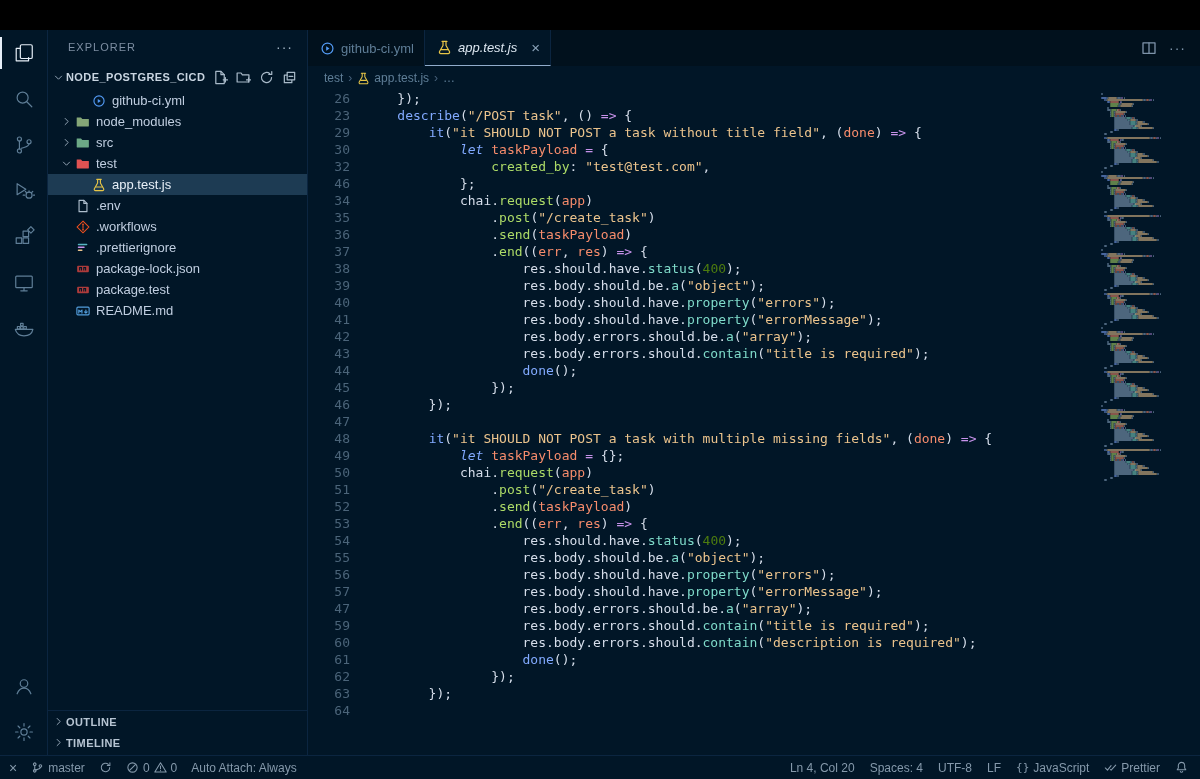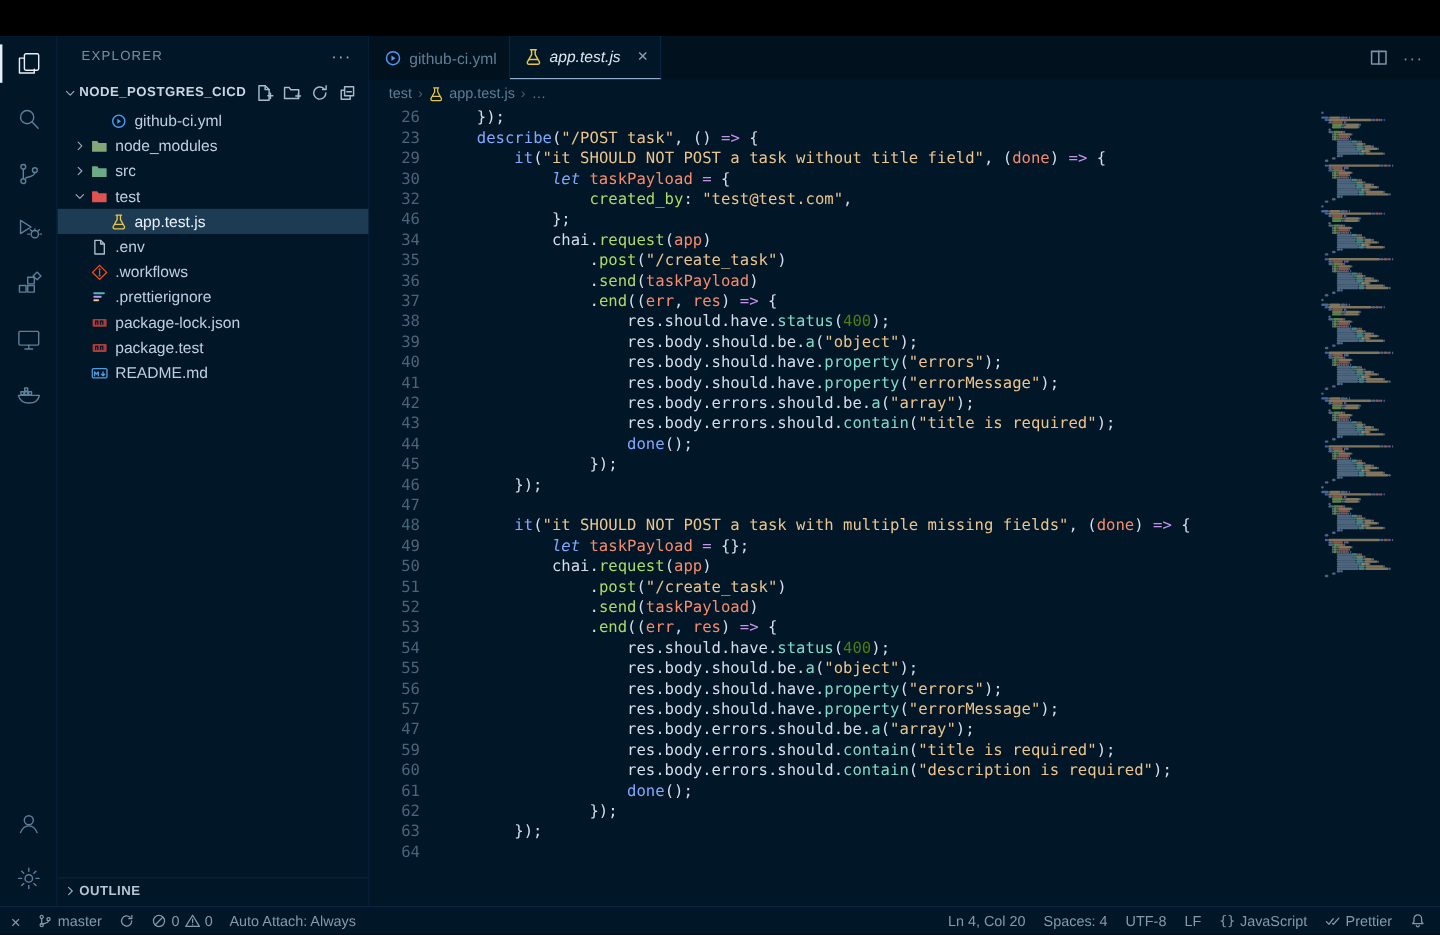--- a/index.html
+++ b/index.html
@@ -323,20 +323,28 @@
           </div>
         </div>
       <div class="sb-bottom">
         <div class="sb-panel">
           <span class="twistie">
               <svg viewBox="0 0 16 16" stroke="currentColor" stroke-width="1.3" stroke-linecap="round" stroke-linejoin="round" fill="none">
                 <path d="M6 3.5L10.5 8 6 12.5"></path>
               </svg>
             </span>
           <span>OUTLINE</span>
+        </div>
+        <div class="sb-panel">
+          <span class="twistie">
+              <svg viewBox="0 0 16 16" stroke="currentColor" stroke-width="1.3" stroke-linecap="round" stroke-linejoin="round" fill="none">
+                <path d="M6 3.5L10.5 8 6 12.5"></path>
+              </svg>
+            </span>
+          <span>TIMELINE</span>
         </div>
       </div>
     </div>
 
     <div class="editor">
       <div class="tabbar">
         <div class="tabs" style="display:flex">
             <div class="tab">
               <div class="t-ico" style="color: rgb(83, 155, 245);">
                 <svg viewBox="0 0 16 16">

